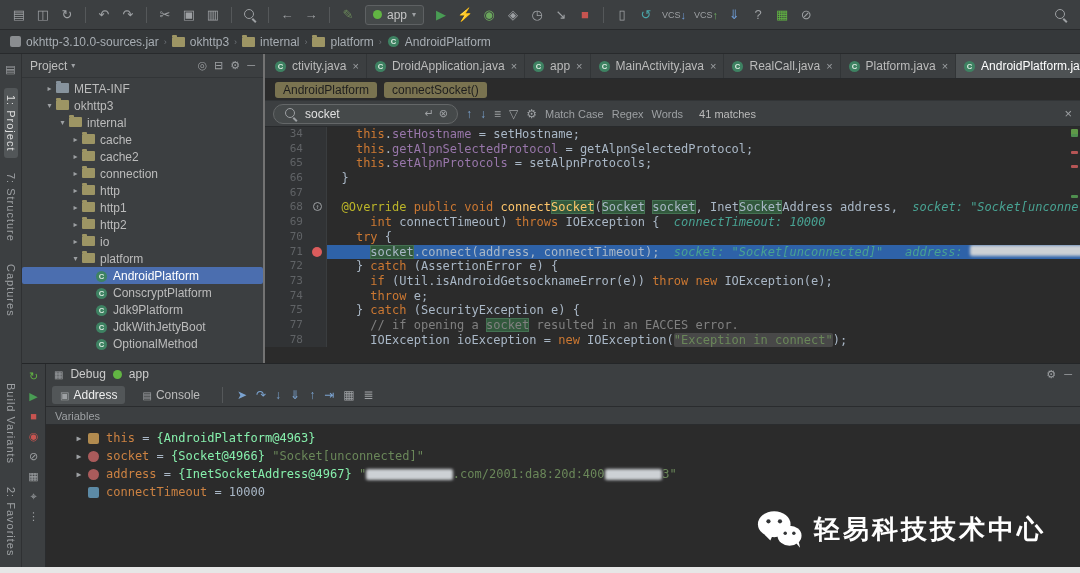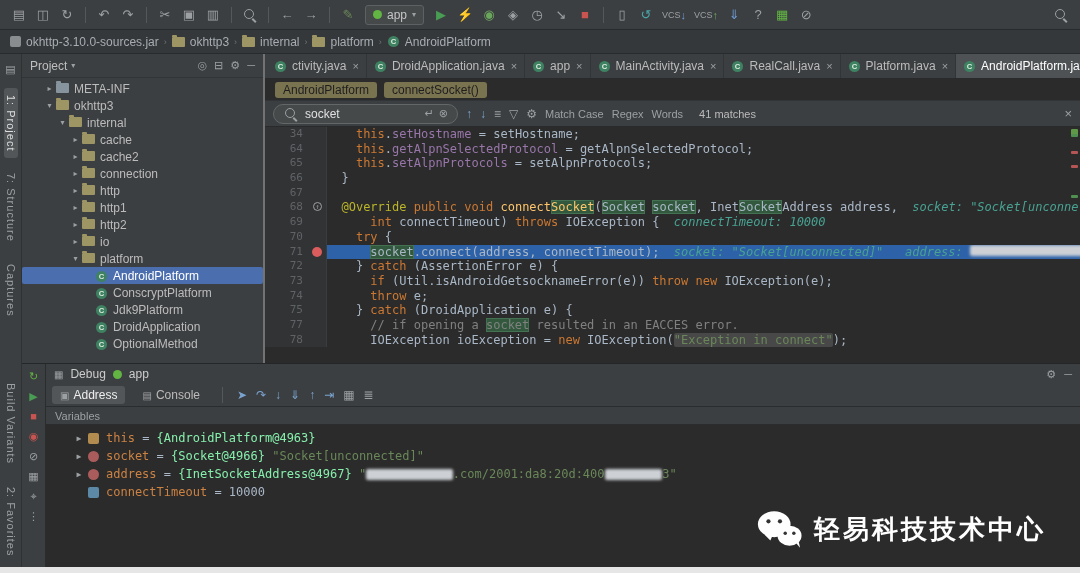--- a/index.html
+++ b/index.html
@@ -316,21 +316,21 @@
               <span>ConscryptPlatform</span>
             </div>
             <div class="trow" style="padding-left: 60px;">
               <span class="tarrow"></span>
               <span class="ticon"><span class="i-class" style="transform: scale(0.85);">C</span></span>
               <span>Jdk9Platform</span>
             </div>
             <div class="trow" style="padding-left: 60px;">
               <span class="tarrow"></span>
               <span class="ticon"><span class="i-class" style="transform: scale(0.85);">C</span></span>
-              <span>DroidApplication</span>
+              <span>JdkWithJettyBoot</span>
             </div>
             <div class="trow" style="padding-left: 60px;">
               <span class="tarrow"></span>
               <span class="ticon"><span class="i-class" style="transform: scale(0.85);">C</span></span>
               <span>OptionalMethod</span>
             </div>
           </div>
       </div>
 
       <div id="editor">
@@ -456,21 +456,21 @@
                 <span class="ltext"><span class="t-p">      </span><span class="t-k">if</span><span class="t-p"> (Util.isAndroidGetsocknameError(e)) </span><span class="t-k">throw</span><span class="t-p"> </span><span class="t-k">new</span><span class="t-p"> IOException(e);</span></span>
               </div>
               <div class="cl">
                 <span class="lnum">74</span>
                 <span class="lmark"></span>
                 <span class="ltext"><span class="t-p">      </span><span class="t-k">throw</span><span class="t-p"> e;</span></span>
               </div>
               <div class="cl">
                 <span class="lnum">75</span>
                 <span class="lmark"></span>
-                <span class="ltext"><span class="t-p">    } </span><span class="t-k">catch</span><span class="t-p"> (DroidApplication e) {</span></span>
+                <span class="ltext"><span class="t-p">    } </span><span class="t-k">catch</span><span class="t-p"> (SecurityException e) {</span></span>
               </div>
               <div class="cl">
                 <span class="lnum">77</span>
                 <span class="lmark"></span>
                 <span class="ltext"><span class="t-c">      // if opening a </span><span class="t-c hl">socket</span><span class="t-c"> resulted in an EACCES error.</span></span>
               </div>
               <div class="cl">
                 <span class="lnum">78</span>
                 <span class="lmark"></span>
                 <span class="ltext"><span class="t-p">      IOException ioException = </span><span class="t-k">new</span><span class="t-p"> IOException(</span><span class="t-s sel">"Exception in connect"</span><span class="t-p">);</span></span>

